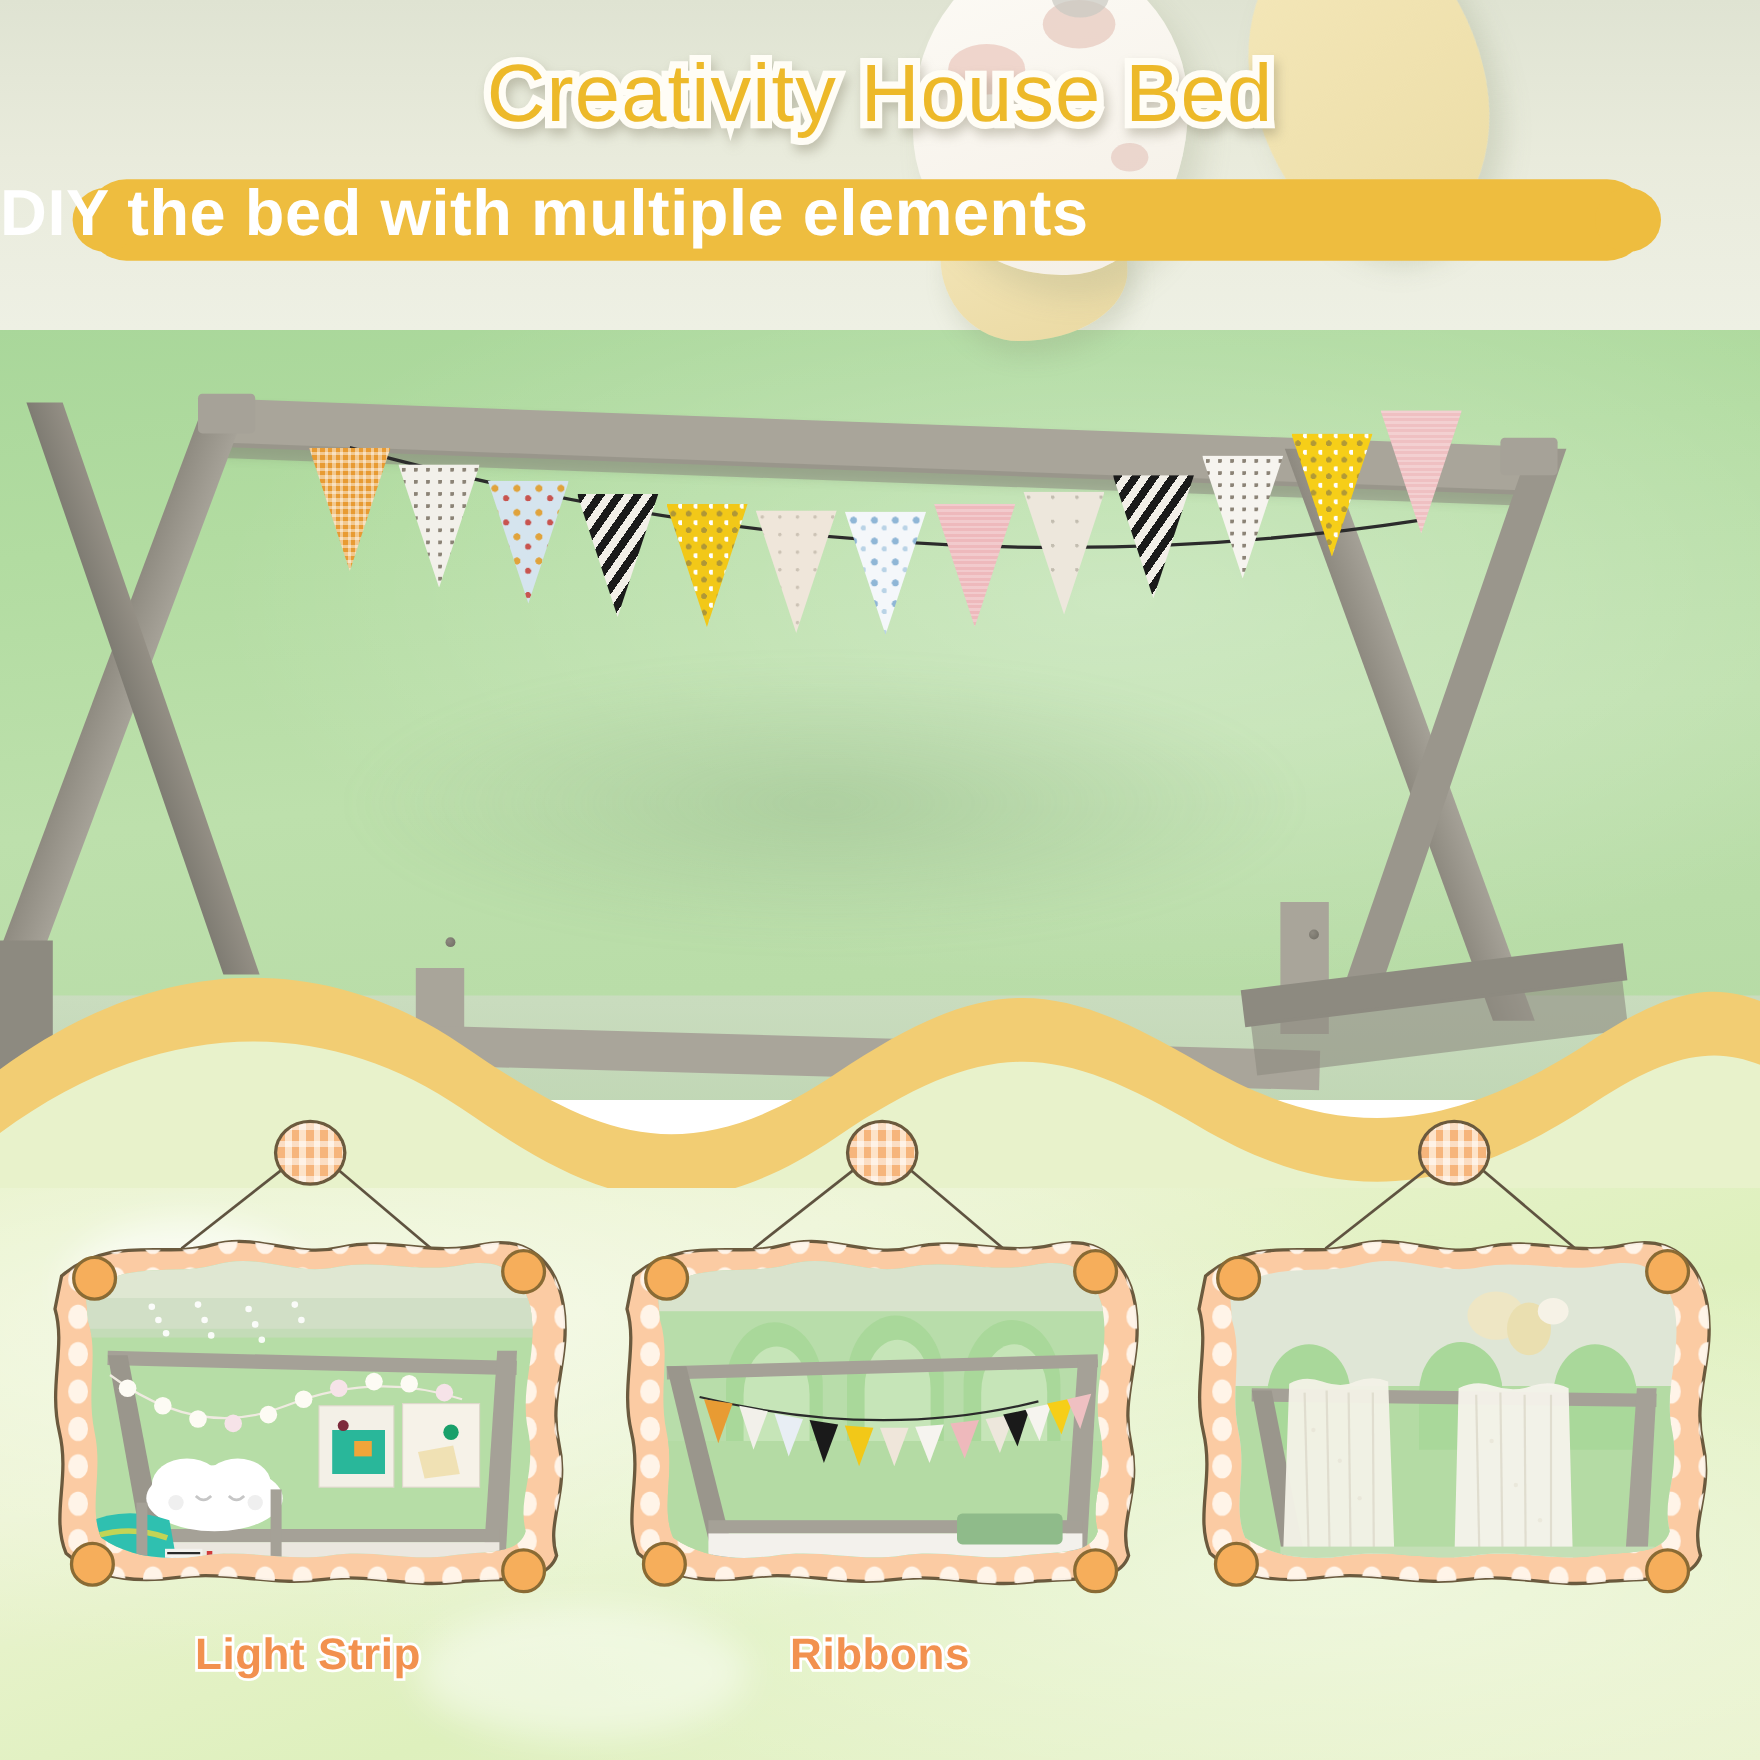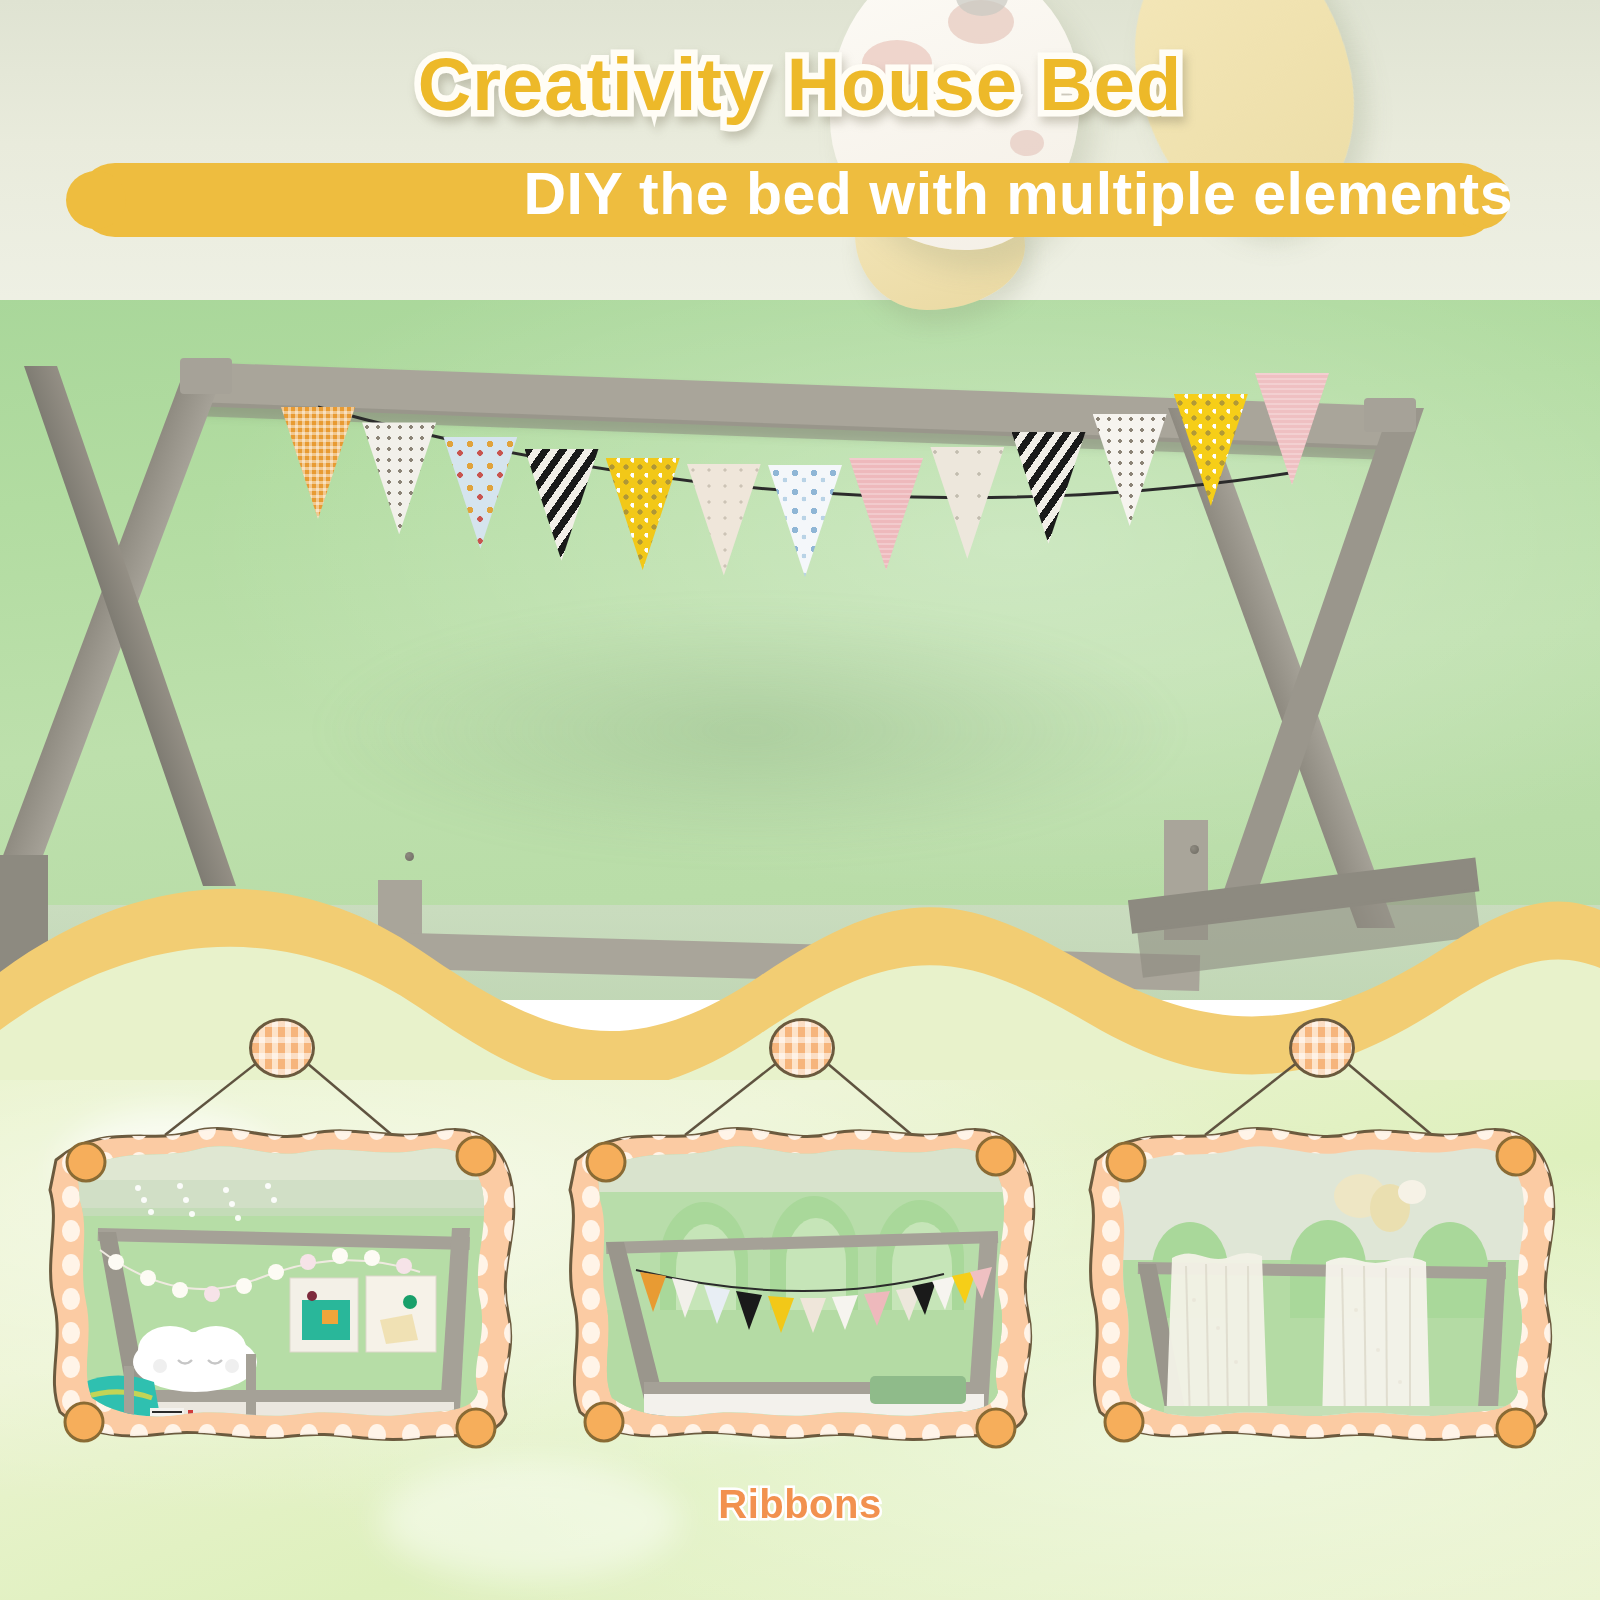--- a/index.html
+++ b/index.html
@@ -122,42 +122,42 @@
     color:#F2914F;
     -webkit-text-stroke: 5px #ffffff;
     paint-order: stroke fill;
     text-shadow: 0 2px 0 rgba(255,255,255,.9);
   }
   .label span{ position:relative; }
 
   
   .title{
     position:absolute; left:0; top:42px; width:1600px; text-align:center;
-    font-size:74px; font-weight:bold; letter-spacing:1px;
+    font-size:74px; font-weight:normal; letter-spacing:1px;
     color:#EDB929;
     -webkit-text-stroke: 13px #fffdf6;
     paint-order: stroke fill;
     filter: drop-shadow(3px 6px 5px rgba(120,115,90,.35));
     z-index: 6;
   }
   .subtitle-band{
     position:absolute; left:78px; top:163px; width:1420px; height:74px;
     background:#EEBD3F; border-radius: 38px; z-index:5;
     filter: blur(.2px);
   }
   .subtitle-band:before{
     content:""; position:absolute; left:-12px; top:8px; width:60px; height:58px;
     background:#EEBD3F; border-radius:50%;
   }
   .subtitle-band:after{
     content:""; position:absolute; right:-12px; top:8px; width:60px; height:58px;
     background:#EEBD3F; border-radius:50%;
   }
   .subtitle{
-    position:absolute; left:0; top:160px; width:1513px; text-align:right;
+    position:absolute; left:0; top:160px; width:1513px; text-align:left;
     font-size:59px; font-weight:bold; color:#ffffff; letter-spacing:.5px;
     z-index:6;
   }
 </style>
 </head>
 <body>
 
 <div id="stage">
 
   <div class="hero">
@@ -366,20 +366,23 @@
           <rect x="168" y="400" width="5" height="26" fill="#d03b3b"></rect>
           <rect x="104" y="356" width="10" height="70" fill="#a5a197"></rect>
           <rect x="226" y="344" width="10" height="86" fill="#a5a197"></rect>
         </g>
 
         <circle cx="66" cy="152" r="19" fill="#F6AE5B" stroke="#8a6b34" stroke-width="3"></circle>
         <circle cx="456" cy="146" r="19" fill="#F6AE5B" stroke="#8a6b34" stroke-width="3"></circle>
         <circle cx="64" cy="412" r="19" fill="#F6AE5B" stroke="#8a6b34" stroke-width="3"></circle>
         <circle cx="456" cy="418" r="19" fill="#F6AE5B" stroke="#8a6b34" stroke-width="3"></circle>
       </svg>
+    </div>
+    <div class="label" style="left:20px; top:1482px; width:520px;">
+      <span>Light Strip</span>
     </div>
 
     <div class="card" style="left:540px; top:1010px; width:520px; height:430px; pointer-events:auto;">
       <svg width="520" height="440" style="position:absolute;left:0;top:0;">
         <line x1="243" y1="48" x2="145" y2="125" stroke="#5f5340" stroke-width="2.5"></line>
         <line x1="281" y1="48" x2="372" y2="125" stroke="#5f5340" stroke-width="2.5"></line>
       </svg>
       <div class="hook" style="left:229px; top:8px;"></div>
 
       <svg width="520" height="440" style="position:absolute;left:0;top:0;" viewBox="0 0 520 440">

